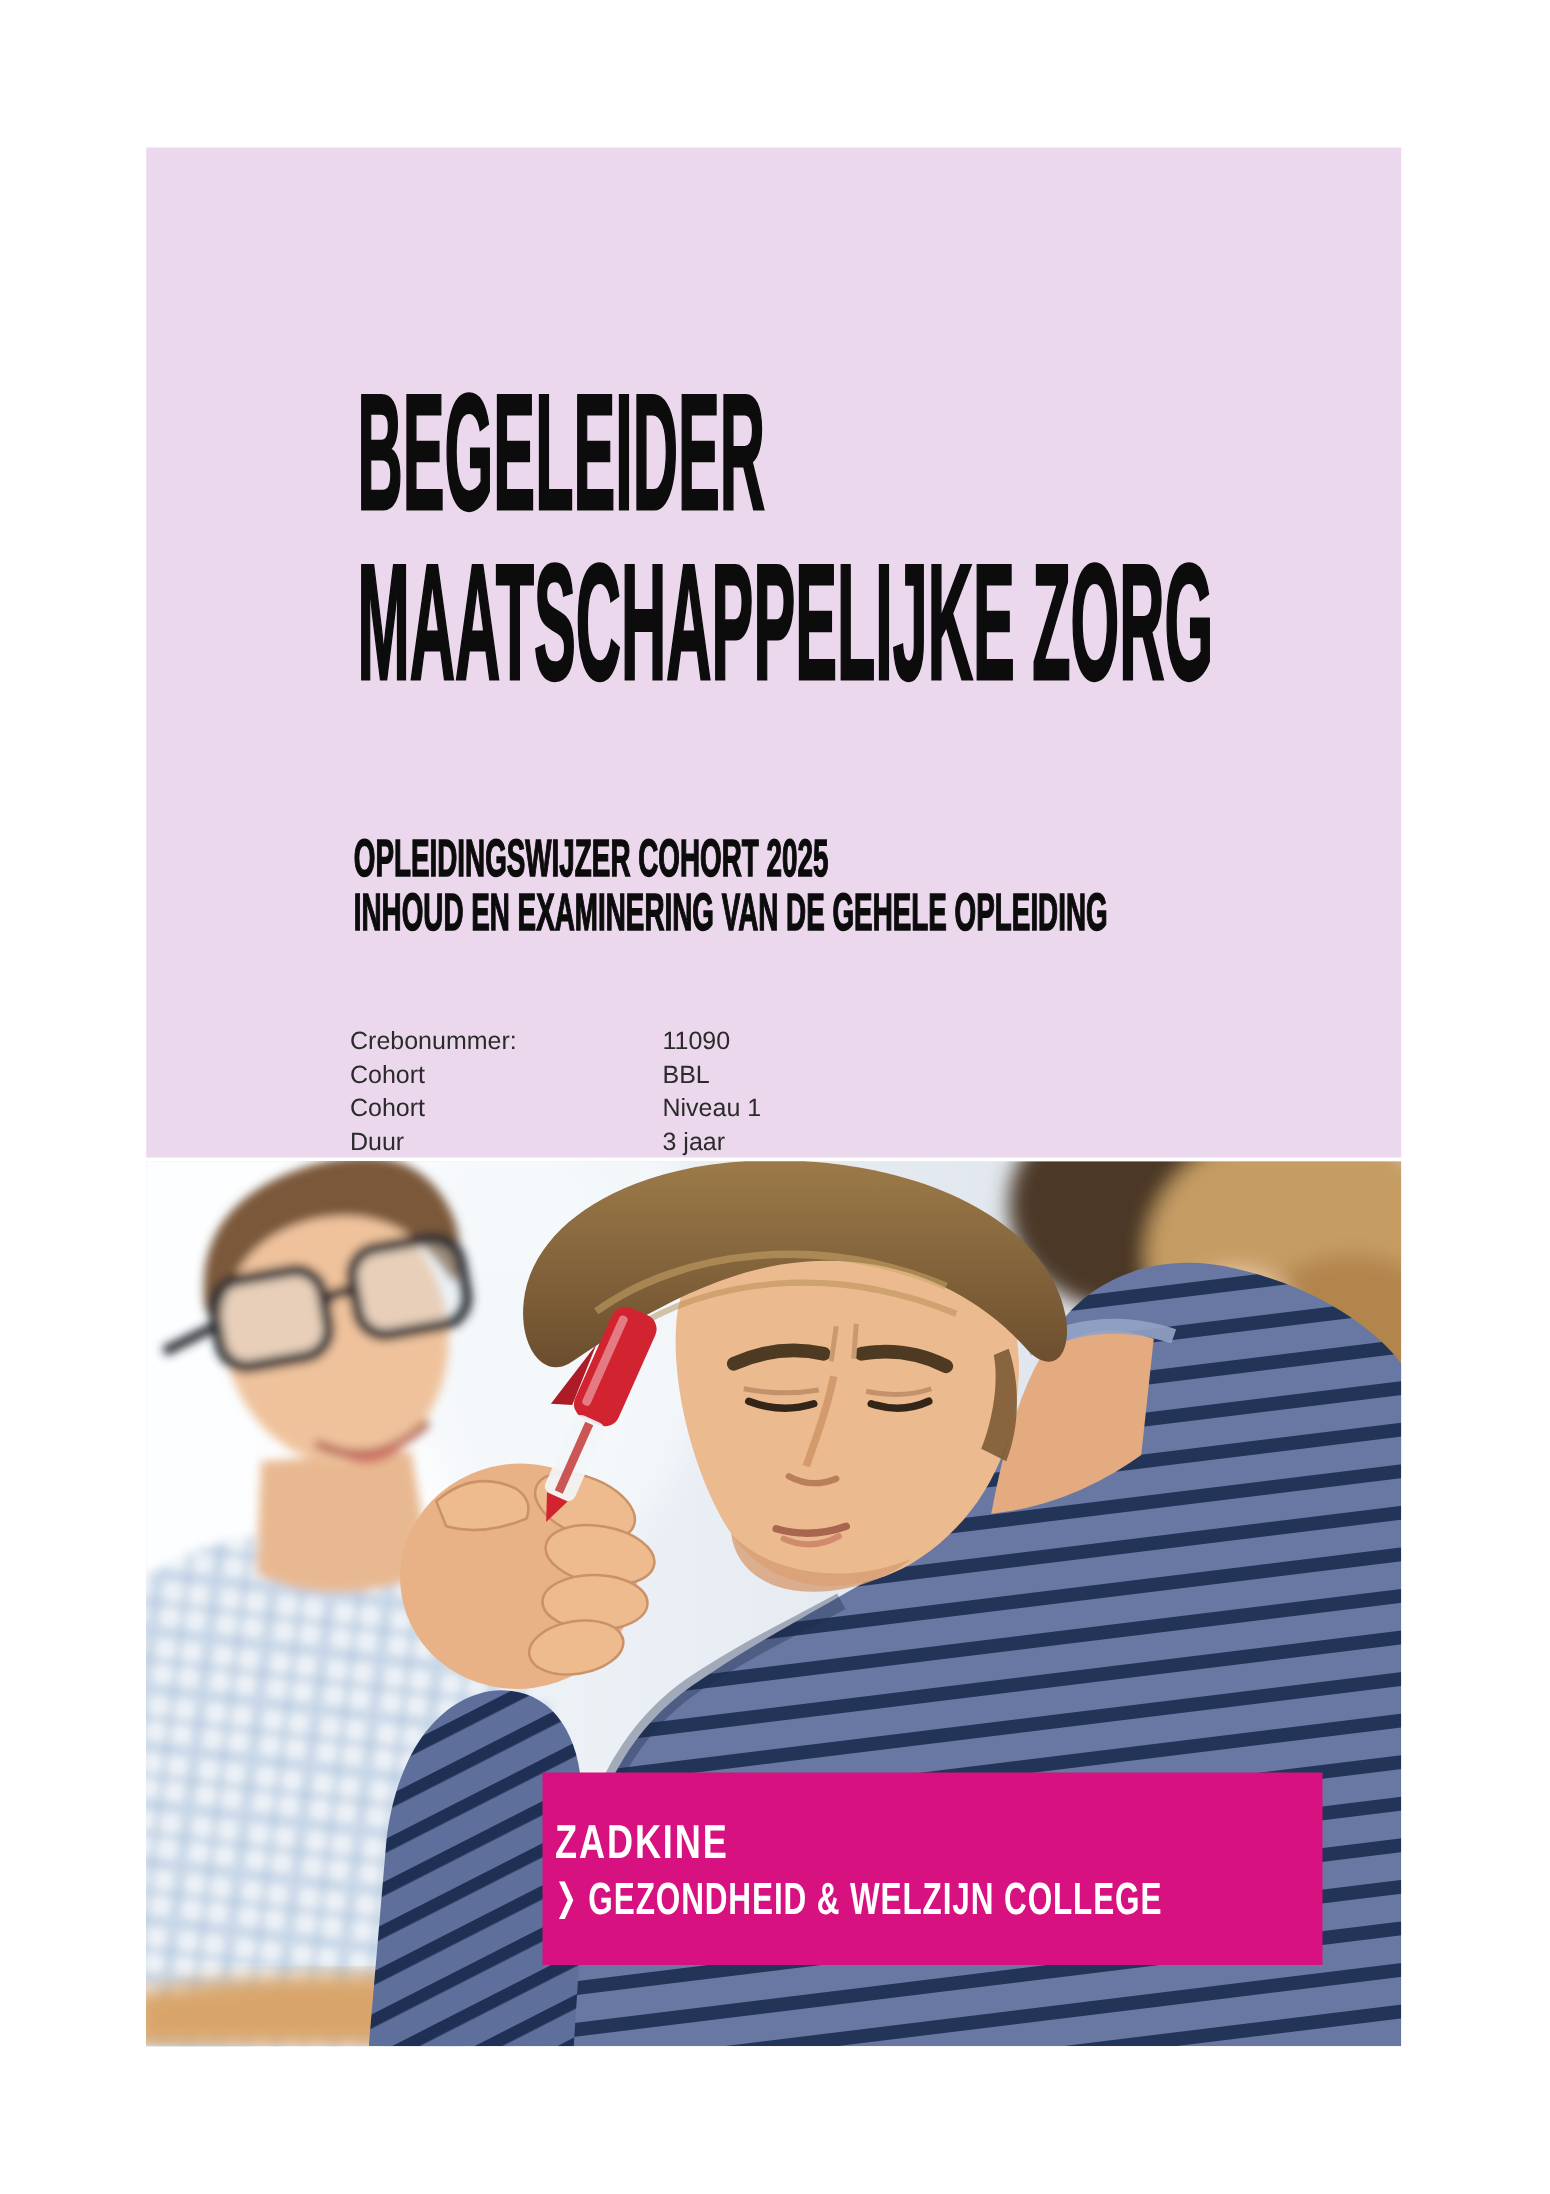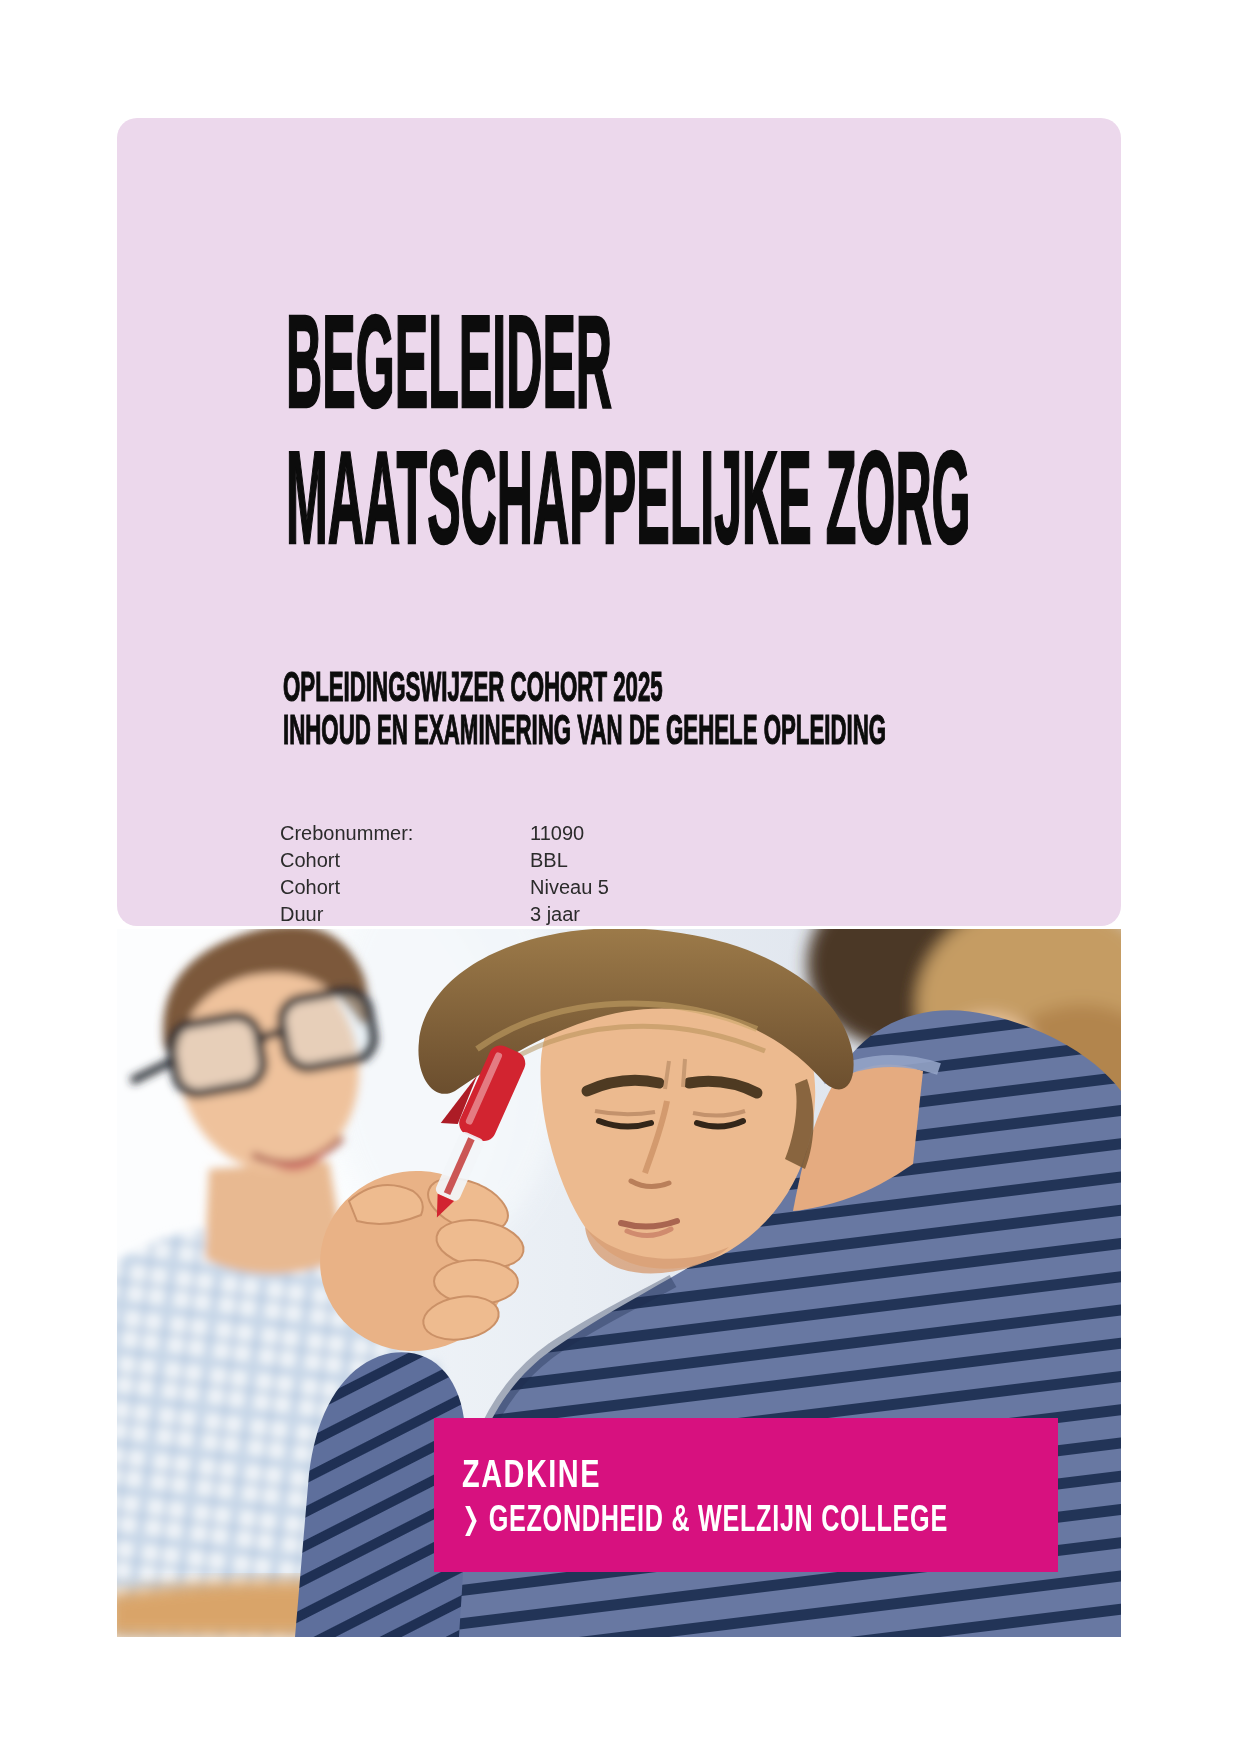--- a/index.html
+++ b/index.html
@@ -6,21 +6,20 @@
   html,body{margin:0;padding:0;background:#fff;}
   .page{
     position:relative;width:1240px;height:1755px;overflow:hidden;
     background:var(--page-background,#fff);
     font-family:"Liberation Sans","DejaVu Sans",sans-serif;
   }
   
   .panel{
     position:absolute;left:117px;top:118px;width:1004px;height:808px;
     background:var(--panel-color,#ecd8ec);
-    border-radius:20px;
   }
   .title{position:absolute;left:169px;top:176px;color:var(--title-color,#0c0c0c);}
   .title-line{
     font-size:132px;line-height:136px;font-weight:bold;white-space:nowrap;
     transform:scaleX(.38);transform-origin:0 0;
     -webkit-text-stroke:2.5px var(--title-color,#0c0c0c);
     letter-spacing:0;
   }
   .subtitle{position:absolute;left:166px;top:547px;color:var(--title-color,#0c0c0c);}
   .subtitle-line{
@@ -35,21 +34,21 @@
   
   .photo{
     position:absolute;left:117px;top:929px;width:1004px;height:708px;margin:0;
     overflow:hidden;background:#e3e8ef;
   }
   .photo svg{display:block;width:1004px;height:708px;}
   
   .banner{
     position:absolute;left:317px;top:489px;width:624px;height:154px;
     background:var(--banner-color,#d7117f);
-    box-sizing:border-box;padding-left:28px;color:var(--banner-text-color,#fff);
+    box-sizing:border-box;padding-left:10px;color:var(--banner-text-color,#fff);
   }
   .brand-logo{
     margin-top:37px;font-size:38px;line-height:38px;font-weight:bold;
     letter-spacing:2px;white-space:nowrap;
     transform:scaleX(.76);transform-origin:0 0;
   }
   .brand-college{
     margin-top:8px;font-size:36px;line-height:36px;font-weight:bold;
     white-space:nowrap;display:flex;align-items:center;
     transform:scaleX(.70);transform-origin:0 0;letter-spacing:1px;
@@ -74,21 +73,21 @@
       <div class="detail-row">
         <div class="detail-label">Crebonummer:</div>
         <div class="detail-value">11090</div>
       </div>
       <div class="detail-row">
         <div class="detail-label">Cohort</div>
         <div class="detail-value">BBL</div>
       </div>
       <div class="detail-row">
         <div class="detail-label">Cohort</div>
-        <div class="detail-value">Niveau 5</div>
+        <div class="detail-value">Niveau 1</div>
       </div>
       <div class="detail-row">
         <div class="detail-label">Duur</div>
         <div class="detail-value">3 jaar</div>
       </div>
       <div class="detail-row">
         <div class="detail-label">Cohort</div>
         <div class="detail-value">2025 Alle studenten startend in leerjaar 2025 - 2026</div>
       </div>
       <div class="detail-row">

